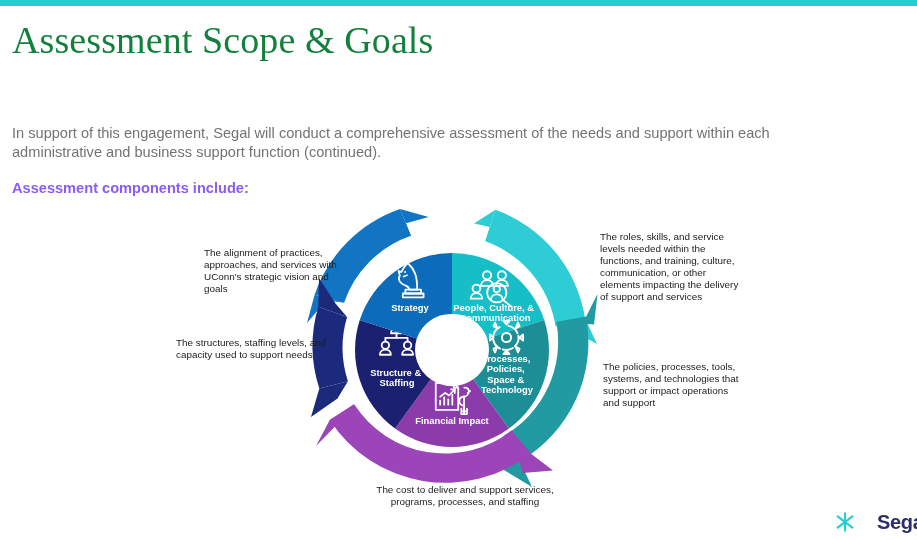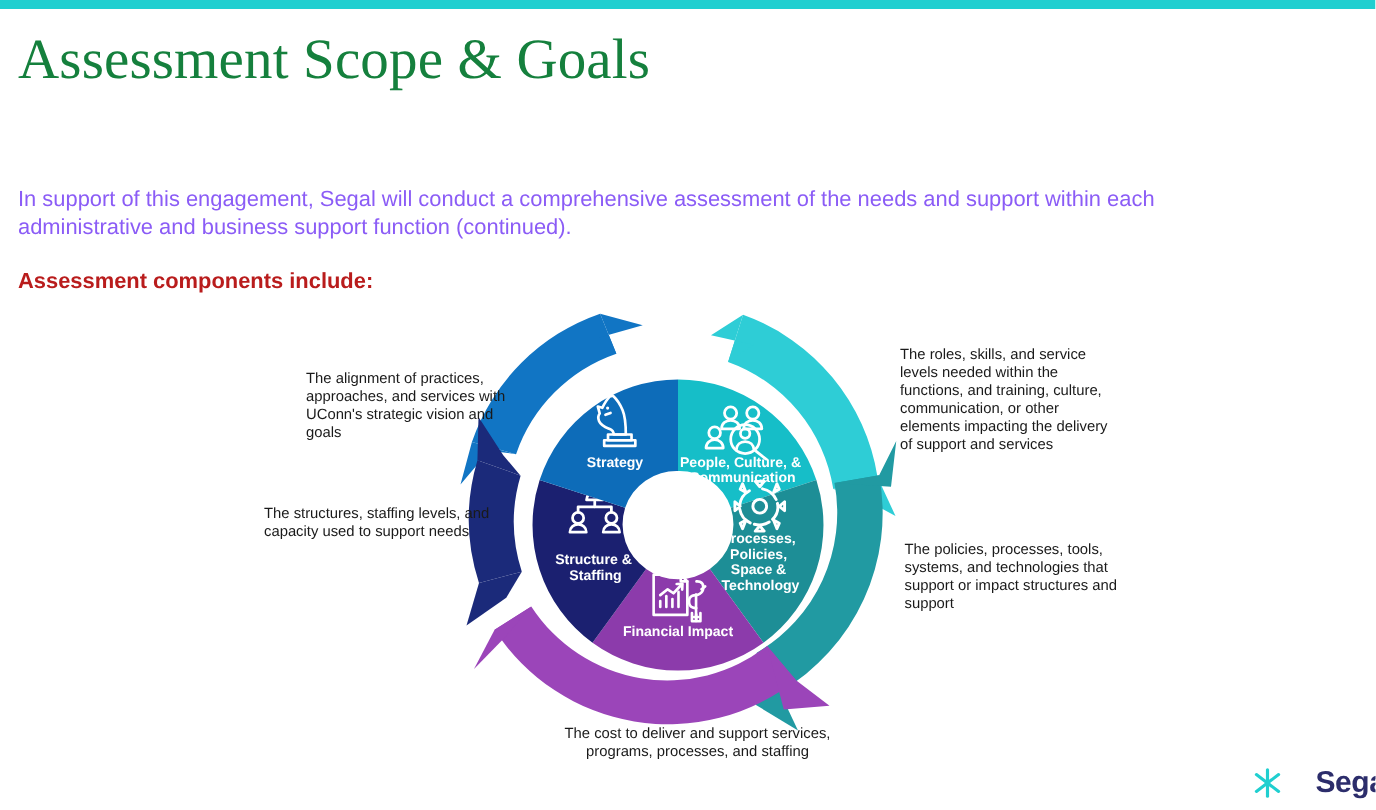--- a/index.html
+++ b/index.html
@@ -14,25 +14,25 @@
     background:#20cfd0;
   }
   #page-title {
     position:absolute; left:12px; top:18px;
     font-family:"Liberation Serif", serif;
     font-size:38px; font-weight:400; color:#15803d;
     letter-spacing:0.1px; white-space:nowrap;
   }
   #intro-paragraph {
     position:absolute; left:12px; top:124px; width:845px;
-    font-size:14.6px; line-height:19px; color:#8b5cf6;
+    font-size:14.6px; line-height:19px; color:#737373;
   }
   #components-heading {
     position:absolute; left:12px; top:180px;
-    font-size:14.6px; font-weight:bold; color:#b91c1c;
+    font-size:14.6px; font-weight:bold; color:#8b5cf6;
   }
   
   #wheel-diagram {
     position:absolute; left:306px; top:198px; width:292px; height:292px;
   }
   #wheel-diagram svg { display:block; width:292px; height:292px; }
   .seg-label {
     font-family:"Liberation Sans", sans-serif;
     font-size:9.4px; font-weight:bold; fill:#ffffff;
   }
@@ -283,21 +283,21 @@
     </g>
   </svg>
 </div>
 
 <div class="callout" id="callout-strategy">The alignment of practices, approaches, and services with UConn's strategic vision and goals</div>
 
 <div class="callout" id="callout-structure">The structures, staffing levels, and capacity used to support needs</div>
 
 <div class="callout" id="callout-people">The roles, skills, and service levels needed within the functions, and training, culture, communication, or other elements impacting the delivery of support and services</div>
 
-<div class="callout" id="callout-processes">The policies, processes, tools, systems, and technologies that support or impact structures and support</div>
+<div class="callout" id="callout-processes">The policies, processes, tools, systems, and technologies that support or impact operations and support</div>
 
 <div class="callout" id="callout-financial">The cost to deliver and support services, programs, processes, and staffing</div>
 
 <div id="segal-logo">
   <svg width="24" height="24" viewBox="0 0 24 24">
     <g stroke="#20cfd0" stroke-width="2.1" stroke-linecap="round" fill="none">
       <path d="M12 3.2 L12 20.8"></path>
       <path d="M4.6 6.4 L19.4 17.6"></path>
       <path d="M19.4 6.4 L4.6 17.6"></path>
     </g>

